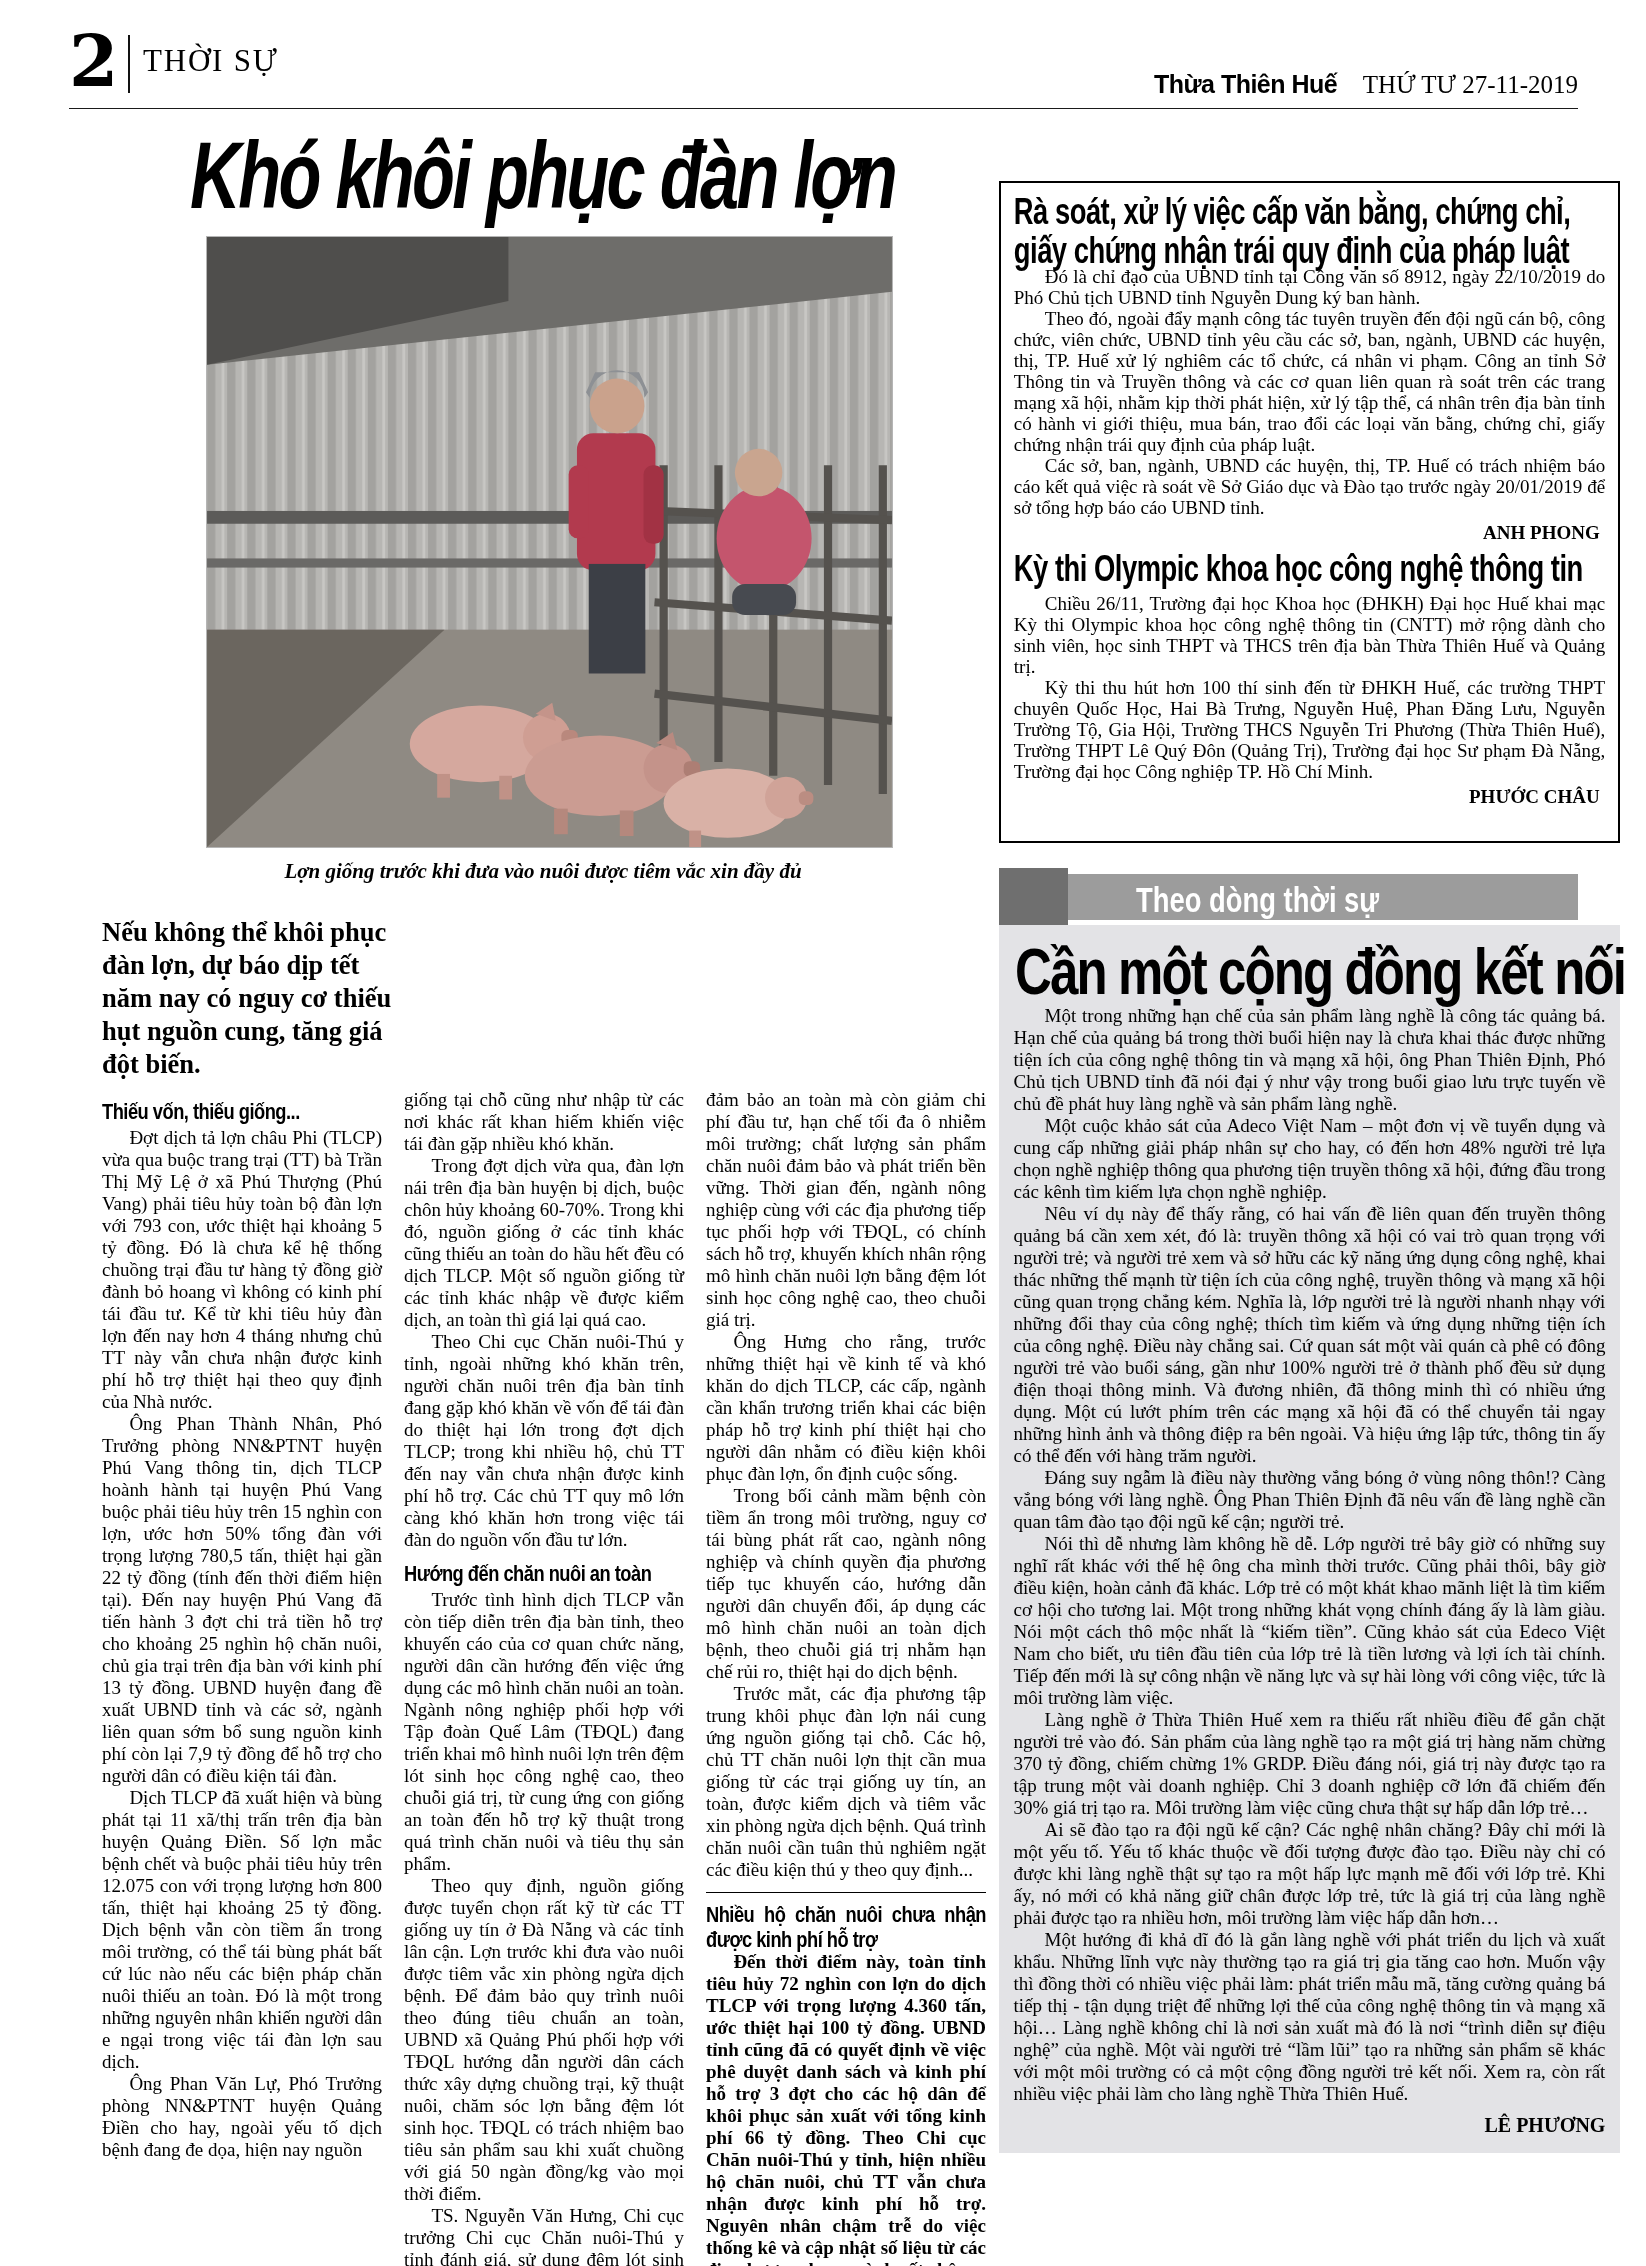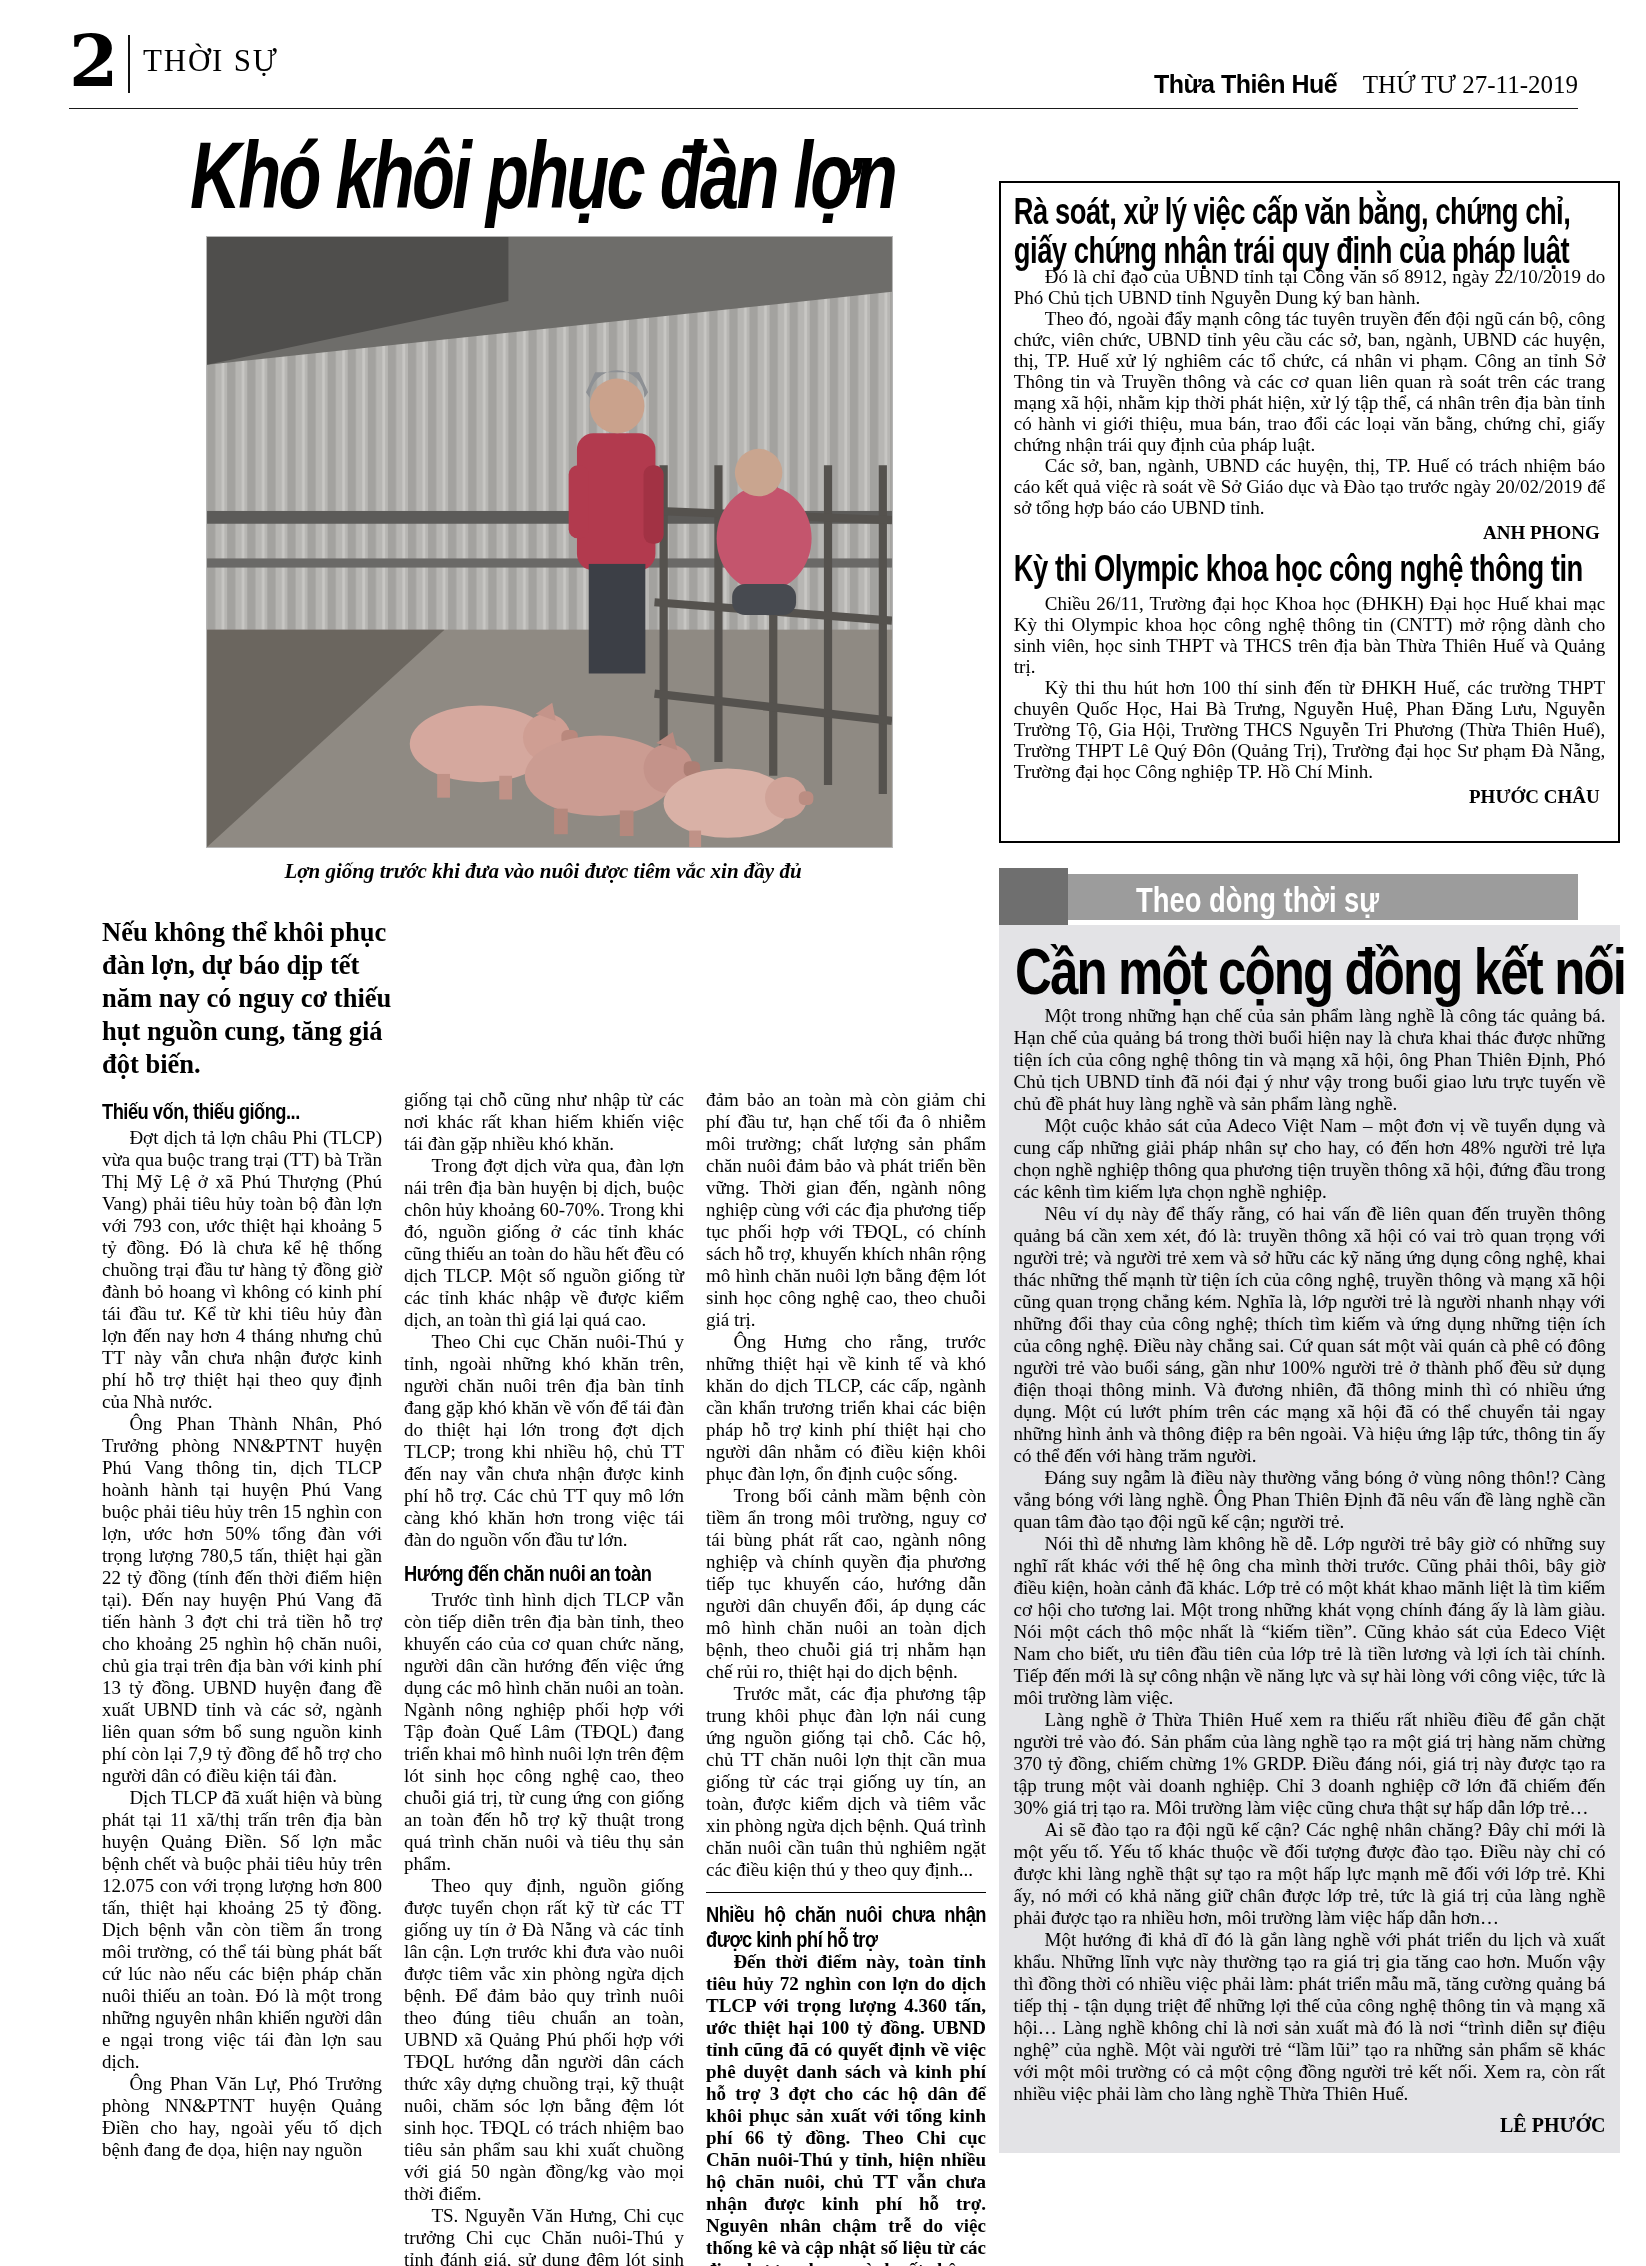--- a/index.html
+++ b/index.html
@@ -173,21 +173,21 @@
     </div>
   </div>
 
   <div class="abs newsbox" style="left:999px;top:181px;width:621px;height:662px;">
     <div class="boxtitle">
       <span class="cond">Rà soát, xử lý việc cấp văn bằng, chứng chỉ, giấy chứng nhận trái quy định của pháp luật</span>
     </div>
     <div class="boxbody">
       <p class="para">Đó là chỉ đạo của UBND tỉnh tại Công văn số 8912, ngày 22/10/2019 do Phó Chủ tịch UBND tỉnh Nguyễn Dung ký ban hành.</p>
       <p class="para">Theo đó, ngoài đẩy mạnh công tác tuyên truyền đến đội ngũ cán bộ, công chức, viên chức, UBND tỉnh yêu cầu các sở, ban, ngành, UBND các huyện, thị, TP. Huế xử lý nghiêm các tổ chức, cá nhân vi phạm. Công an tỉnh Sở Thông tin và Truyền thông và các cơ quan liên quan rà soát trên các trang mạng xã hội, nhằm kịp thời phát hiện, xử lý tập thể, cá nhân trên địa bàn tỉnh có hành vi giới thiệu, mua bán, trao đổi các loại văn bằng, chứng chỉ, giấy chứng nhận trái quy định của pháp luật.</p>
-      <p class="para">Các sở, ban, ngành, UBND các huyện, thị, TP. Huế có trách nhiệm báo cáo kết quả việc rà soát về Sở Giáo dục và Đào tạo trước ngày 20/02/2019 để sở tổng hợp báo cáo UBND tỉnh.</p>
+      <p class="para">Các sở, ban, ngành, UBND các huyện, thị, TP. Huế có trách nhiệm báo cáo kết quả việc rà soát về Sở Giáo dục và Đào tạo trước ngày 20/01/2019 để sở tổng hợp báo cáo UBND tỉnh.</p>
     </div>
     <div class="author">ANH PHONG</div>
     <div class="boxtitle" style="margin-top:5.5px;">
       <span class="cond">Kỳ thi Olympic khoa học công nghệ thông tin</span>
     </div>
     <div class="boxbody">
       <p class="para">Chiều 26/11, Trường đại học Khoa học (ĐHKH) Đại học Huế khai mạc Kỳ thi Olympic khoa học công nghệ thông tin (CNTT) mở rộng dành cho sinh viên, học sinh THPT và THCS trên địa bàn Thừa Thiên Huế và Quảng trị.</p>
       <p class="para">Kỳ thi thu hút hơn 100 thí sinh đến từ ĐHKH Huế, các trường THPT chuyên Quốc Học, Hai Bà Trưng, Nguyễn Huệ, Phan Đăng Lưu, Nguyễn Trường Tộ, Gia Hội, Trường THCS Nguyễn Tri Phương (Thừa Thiên Huế), Trường THPT Lê Quý Đôn (Quảng Trị), Trường đại học Sư phạm Đà Nẵng, Trường đại học Công nghiệp TP. Hồ Chí Minh.</p>
     </div>
     <div class="author">PHƯỚC CHÂU</div>
@@ -205,17 +205,17 @@
     <div class="opbody">
       <p class="para">Một trong những hạn chế của sản phẩm làng nghề là công tác quảng bá. Hạn chế của quảng bá trong thời buổi hiện nay là chưa khai thác được những tiện ích của công nghệ thông tin và mạng xã hội, ông Phan Thiên Định, Phó Chủ tịch UBND tỉnh đã nói đại ý như vậy trong buổi giao lưu trực tuyến về chủ đề phát huy làng nghề và sản phẩm làng nghề.</p>
       <p class="para">Một cuộc khảo sát của Adeco Việt Nam – một đơn vị về tuyển dụng và cung cấp những giải pháp nhân sự cho hay, có đến hơn 48% người trẻ lựa chọn nghề nghiệp thông qua phương tiện truyền thông xã hội, đứng đầu trong các kênh tìm kiếm lựa chọn nghề nghiệp.</p>
       <p class="para">Nêu ví dụ này để thấy rằng, có hai vấn đề liên quan đến truyền thông quảng bá cần xem xét, đó là: truyền thông xã hội có vai trò quan trọng với người trẻ; và người trẻ xem và sở hữu các kỹ năng ứng dụng công nghệ, khai thác những thế mạnh từ tiện ích của công nghệ, truyền thông và mạng xã hội cũng quan trọng chẳng kém. Nghĩa là, lớp người trẻ là người nhanh nhạy với những đổi thay của công nghệ; thích tìm kiếm và ứng dụng những tiện ích của công nghệ. Điều này chẳng sai. Cứ quan sát một vài quán cà phê có đông người trẻ vào buổi sáng, gần như 100% người trẻ ở thành phố đều sử dụng điện thoại thông minh. Và đương nhiên, đã thông minh thì có nhiều ứng dụng. Một cú lướt phím trên các mạng xã hội đã có thể chuyển tải ngay những hình ảnh và thông điệp ra bên ngoài. Và hiệu ứng lập tức, thông tin ấy có thể đến với hàng trăm người.</p>
       <p class="para">Đáng suy ngẫm là điều này thường vắng bóng ở vùng nông thôn!? Càng vắng bóng với làng nghề. Ông Phan Thiên Định đã nêu vấn đề làng nghề cần quan tâm đào tạo đội ngũ kế cận; người trẻ.</p>
       <p class="para">Nói thì dễ nhưng làm không hề dễ. Lớp người trẻ bây giờ có những suy nghĩ rất khác với thế hệ ông cha mình thời trước. Cũng phải thôi, bây giờ điều kiện, hoàn cảnh đã khác. Lớp trẻ có một khát khao mãnh liệt là tìm kiếm cơ hội cho tương lai. Một trong những khát vọng chính đáng ấy là làm giàu. Nói một cách thô mộc nhất là “kiếm tiền”. Cũng khảo sát của Edeco Việt Nam cho biết, ưu tiên đầu tiên của lớp trẻ là tiền lương và lợi ích tài chính. Tiếp đến mới là sự công nhận về năng lực và sự hài lòng với công việc, tức là môi trường làm việc.</p>
       <p class="para">Làng nghề ở Thừa Thiên Huế xem ra thiếu rất nhiều điều để gắn chặt người trẻ vào đó. Sản phẩm của làng nghề tạo ra một giá trị hàng năm chừng 370 tỷ đồng, chiếm chừng 1% GRDP. Điều đáng nói, giá trị này được tạo ra tập trung một vài doanh nghiệp. Chỉ 3 doanh nghiệp cỡ lớn đã chiếm đến 30% giá trị tạo ra. Môi trường làm việc cũng chưa thật sự hấp dẫn lớp trẻ…</p>
       <p class="para">Ai sẽ đào tạo ra đội ngũ kế cận? Các nghệ nhân chăng? Đây chỉ mới là một yếu tố. Yếu tố khác thuộc về đối tượng được đào tạo. Điều này chỉ có được khi làng nghề thật sự tạo ra một hấp lực mạnh mẽ đối với lớp trẻ. Khi ấy, nó mới có khả năng giữ chân được lớp trẻ, tức là giá trị của làng nghề phải được tạo ra nhiều hơn, môi trường làm việc hấp dẫn hơn…</p>
       <p class="para">Một hướng đi khả dĩ đó là gắn làng nghề với phát triển du lịch và xuất khẩu. Những lĩnh vực này thường tạo ra giá trị gia tăng cao hơn. Muốn vậy thì đồng thời có nhiều việc phải làm: phát triển mẫu mã, tăng cường quảng bá tiếp thị - tận dụng triệt để những lợi thế của công nghệ thông tin và mạng xã hội… Làng nghề không chỉ là nơi sản xuất mà đó là nơi “trình diễn sự điệu nghệ” của nghề. Một vài người trẻ “lầm lũi” tạo ra những sản phẩm sẽ khác với một môi trường có cả một cộng đồng người trẻ kết nối. Xem ra, còn rất nhiều việc phải làm cho làng nghề Thừa Thiên Huế.</p>
     </div>
-    <div class="opauthor">LÊ PHƯỚC</div>
+    <div class="opauthor">LÊ PHƯƠNG</div>
   </div>
 
 </div>
 
 
 </body></html>

